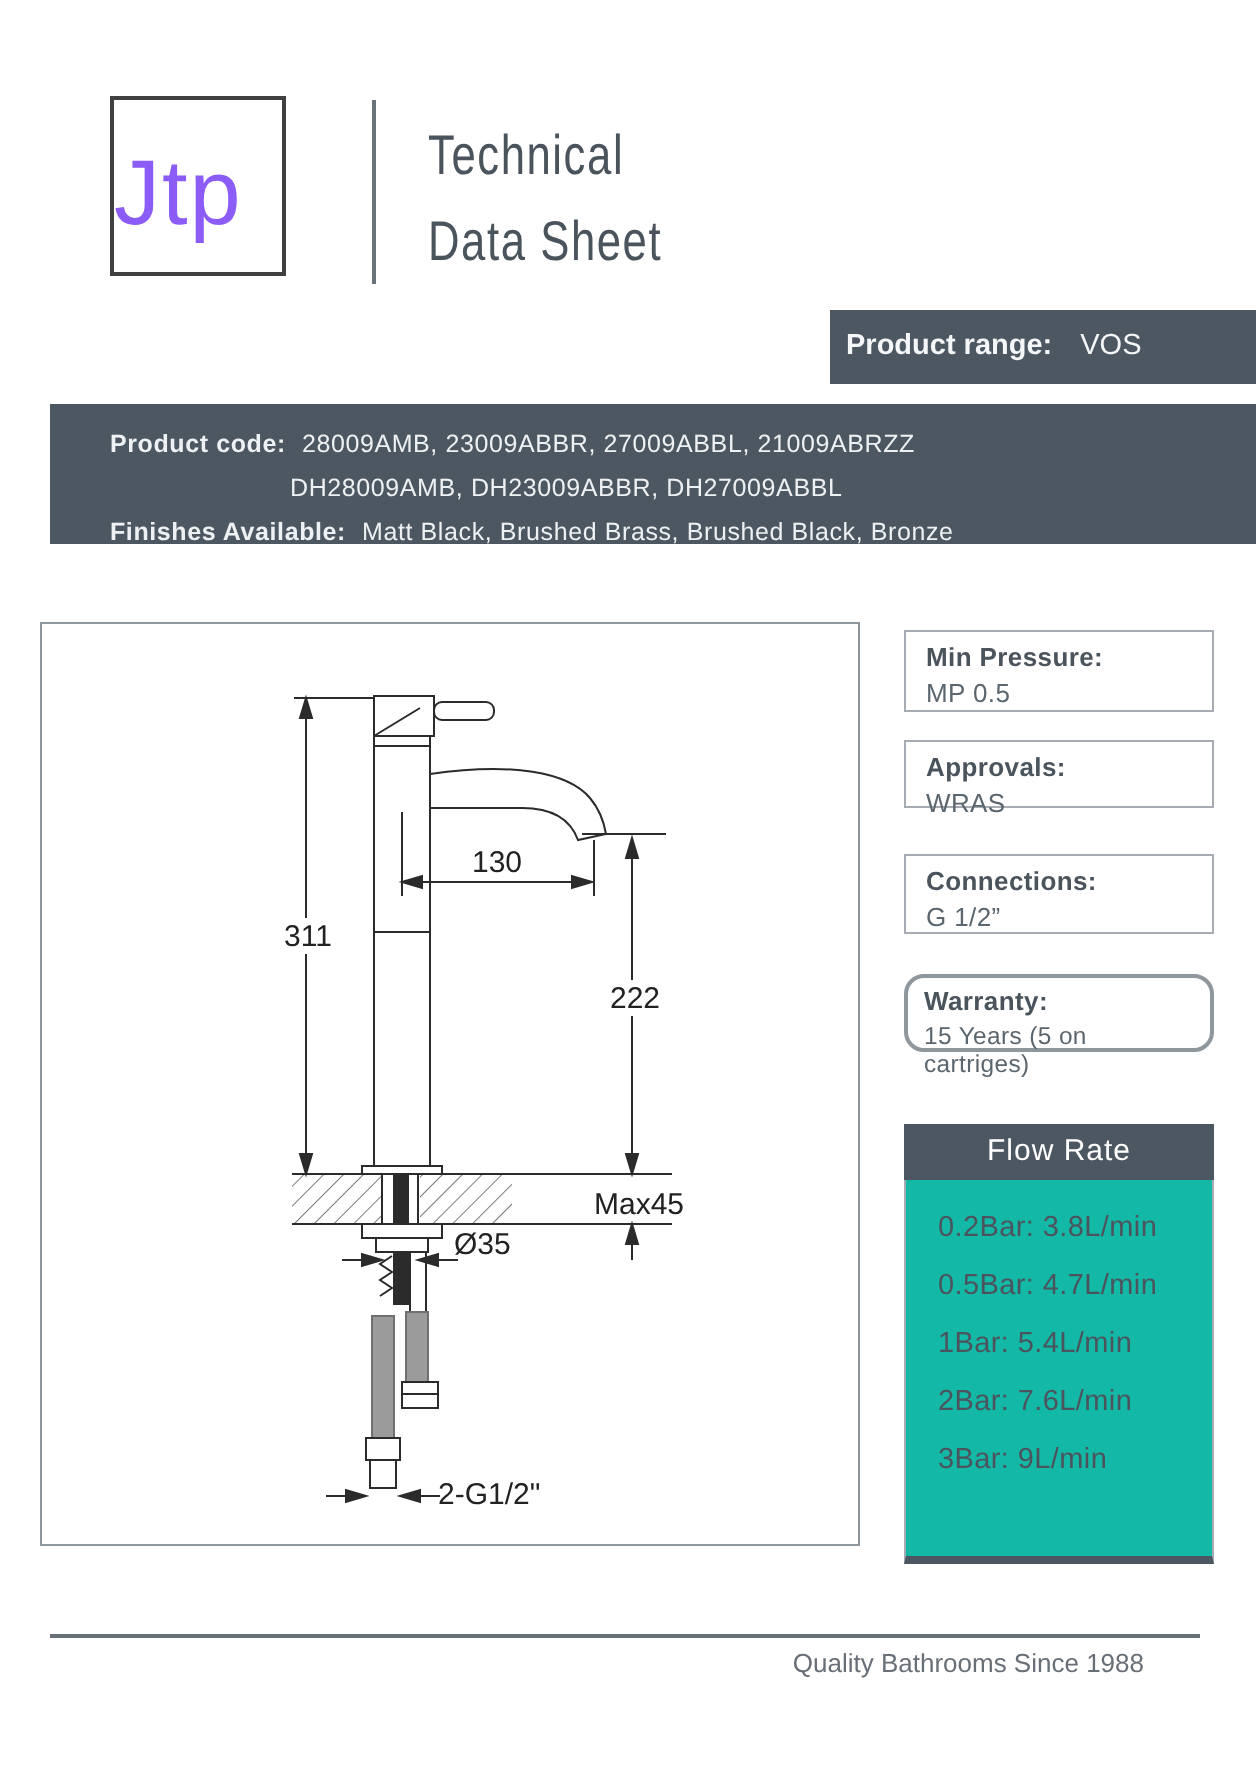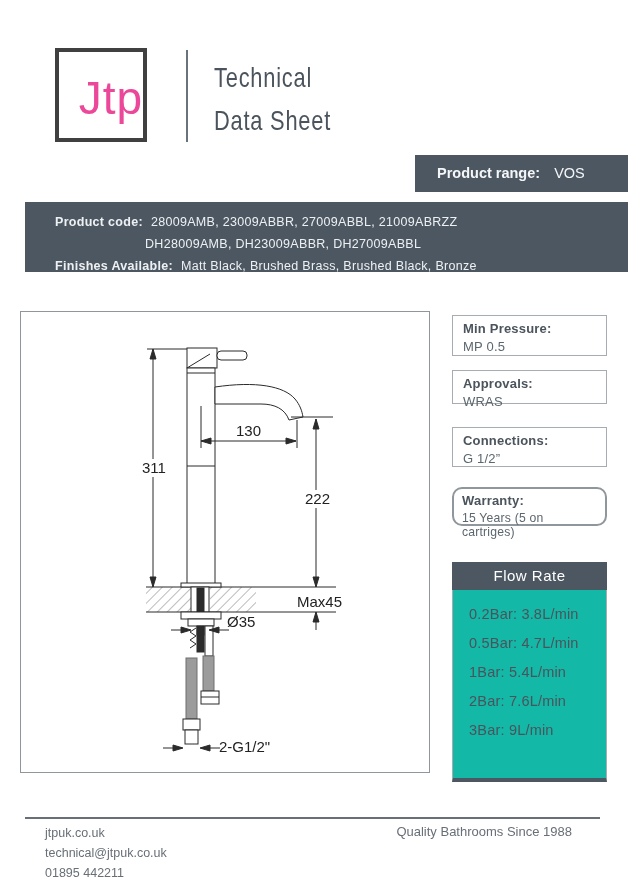--- a/index.html
+++ b/index.html
@@ -5,35 +5,35 @@
   html,body{margin:0;padding:0;}
   .page{
     position:relative; width:628px; height:894px; background:#ffffff;
     font-family:"Liberation Sans", sans-serif; overflow:hidden;
   }
   .abs{position:absolute;}
 
   
   .logo-box{
     left:55px; top:48px; width:84px; height:86px;
-    border:4px solid #404040; color:#ec4899;
-    font-size:46px; text-align:right; line-height:92px; font-weight:400;
+    border:2px solid #404040; color:#8b5cf6;
+    font-size:46px; text-align:left; line-height:92px; font-weight:400;
     letter-spacing:1px;
   }
   .divider{ left:186px; top:50px; width:2px; height:92px; background:#6a737b; }
   .title{
     left:214px; top:56px; color:#4b545c; font-size:28px; line-height:43px;
     transform:scaleX(0.78); transform-origin:left top; letter-spacing:1px;
     white-space:nowrap;
   }
 
   
   .range-banner{
     left:415px; top:155px; right:0; height:37px; background:#4d5761;
-    color:#f4f6f7; font-size:14.5px; line-height:37px; padding-left:22px;
+    color:#f4f6f7; font-size:14.5px; line-height:37px; padding-left:8px;
     box-sizing:border-box;
   }
   .range-banner .val{ margin-left:14px; font-weight:400; }
   .code-banner{
     left:25px; top:202px; right:0; height:70px; background:#4d5761;
     color:#eef1f3; font-size:12.5px; letter-spacing:.3px; box-sizing:border-box;
     padding:9px 0 16px 30px; line-height:22px;
   }
   .code-banner .indent{ padding-left:90px; }
   .bold{ font-weight:bold; }
@@ -206,20 +206,15 @@
     <div class="flow-body">
       <div class="flow-row">0.2Bar: 3.8L/min</div>
       <div class="flow-row">0.5Bar: 4.7L/min</div>
       <div class="flow-row">1Bar: 5.4L/min</div>
       <div class="flow-row">2Bar: 7.6L/min</div>
       <div class="flow-row">3Bar: 9L/min</div>
     </div>
   </div>
 
   <div class="abs footer-line"></div>
-  <div class="abs footer-left">
-    <div>jtpuk.co.uk</div>
-    <div>technical@jtpuk.co.uk</div>
-    <div>01895 442211</div>
-  </div>
   <div class="abs footer-right">Quality Bathrooms Since 1988</div>
 
 </div>
 
 </body></html>

